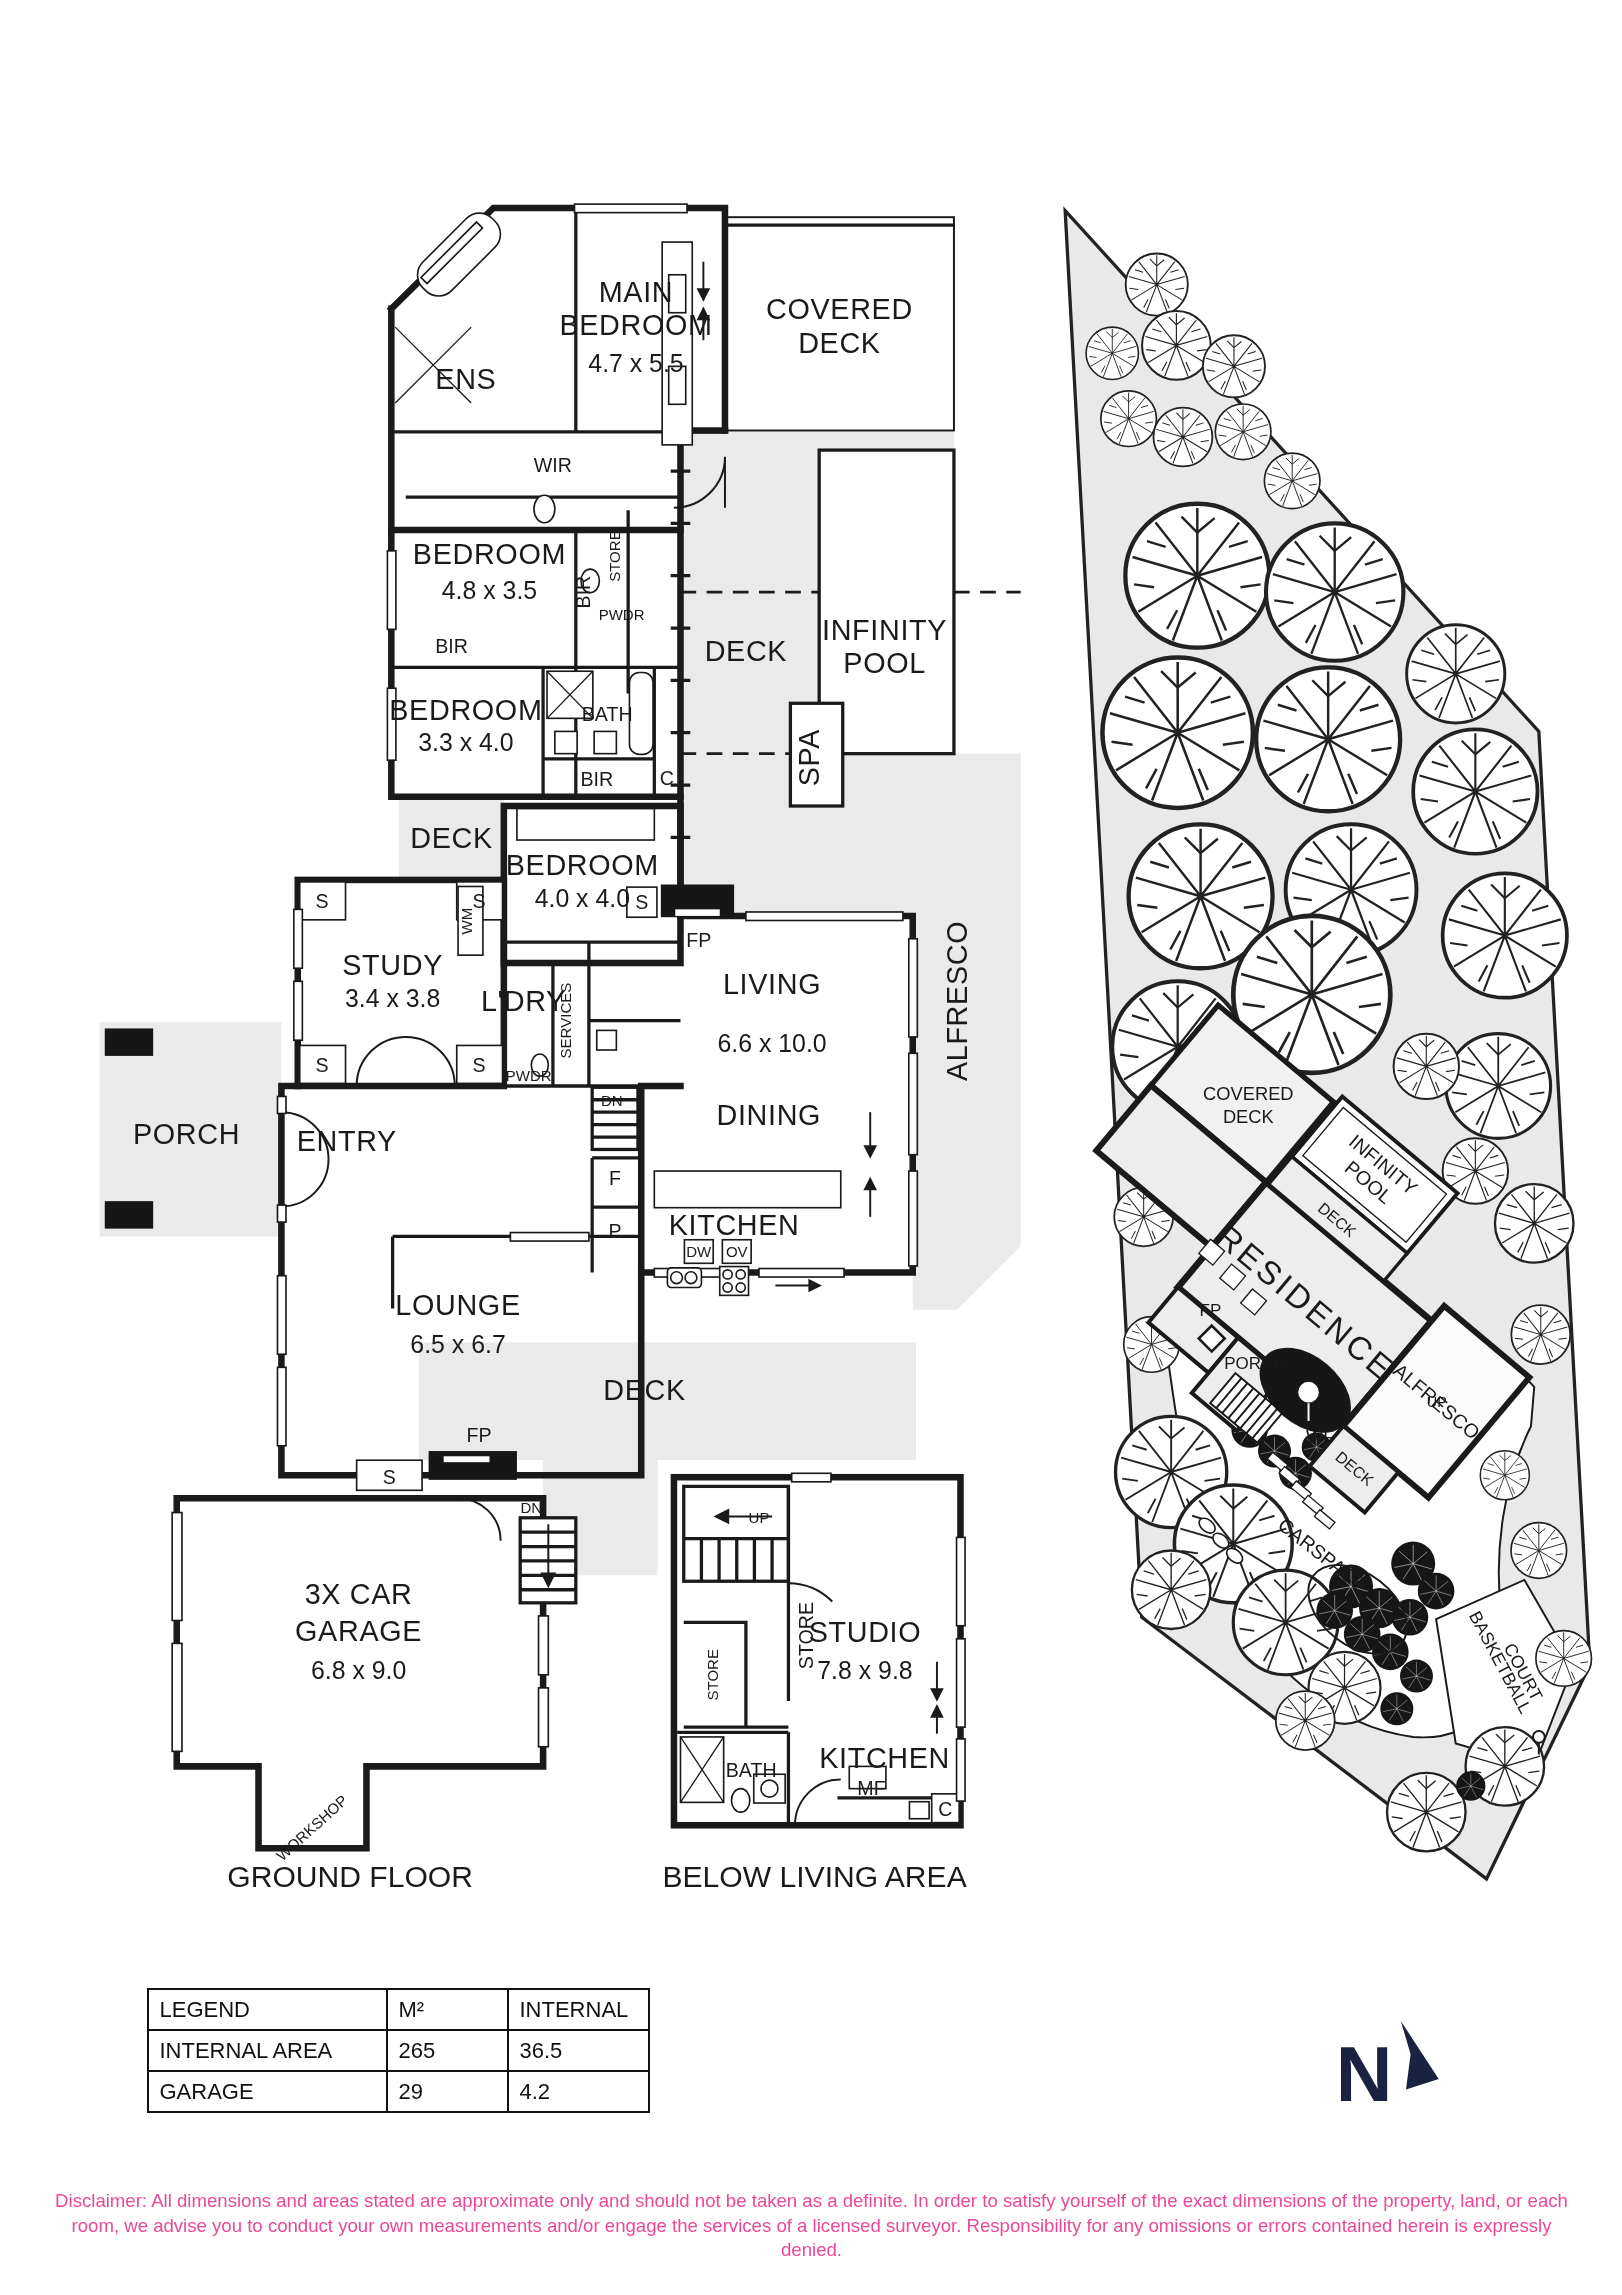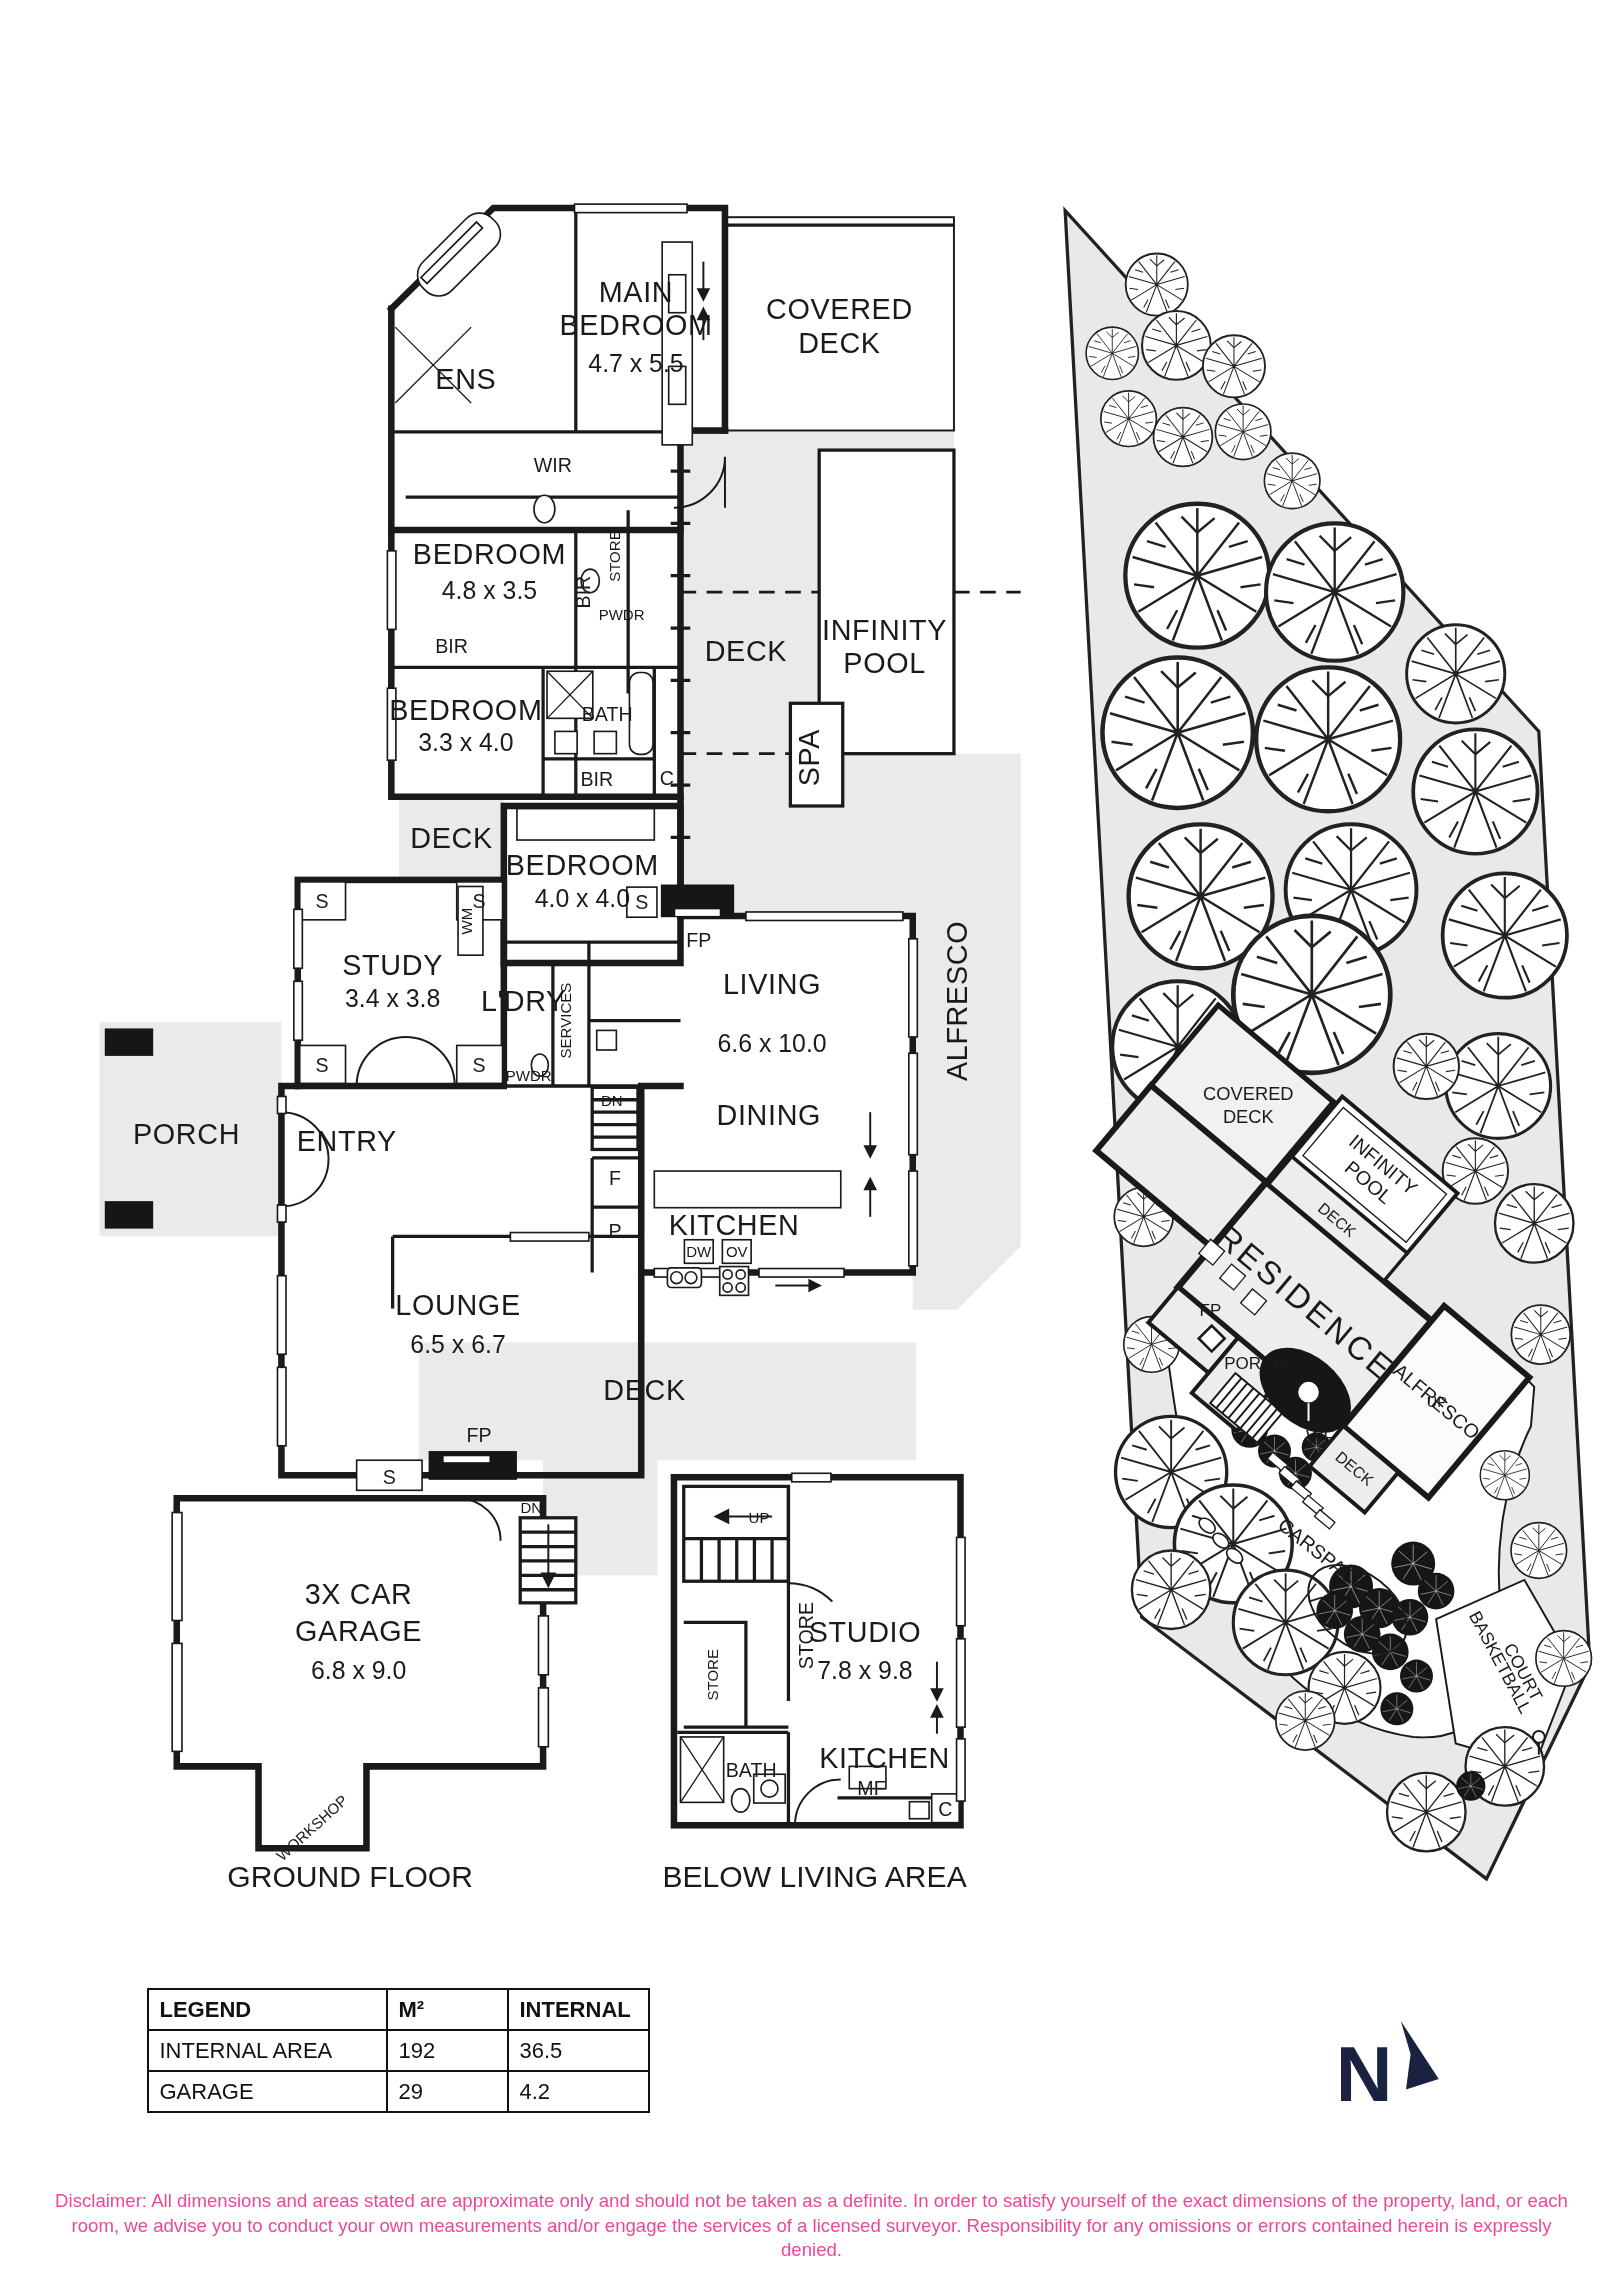--- a/index.html
+++ b/index.html
@@ -13,21 +13,21 @@
   text{font-family:"Liberation Sans",sans-serif;}
   .wall{stroke:#1a1a1a;stroke-width:10;fill:none;stroke-linecap:square;}
   .wall-thin{stroke:#1a1a1a;stroke-width:5;fill:none;}
   .fixture{stroke:#1a1a1a;stroke-width:2.5;fill:#fff;}
   .door{stroke:#1a1a1a;stroke-width:3;fill:none;}
   .win{fill:#fff;stroke:#1a1a1a;stroke-width:2.5;}
   .gray{fill:#eaeaea;}
   .dash{stroke:#1a1a1a;stroke-width:4;stroke-dasharray:24 16;fill:none;}
   #legend-table{position:absolute;left:147px;top:1988px;border-collapse:collapse;background:#fff;}
   #legend-table td,#legend-table th{border:2.6px solid #111;font-size:22px;padding:6.5px 10.5px;}
-  #legend-table th{font-weight:bold;text-align:left;}
+  #legend-table th{font-weight:normal;text-align:left;}
   #legend-table th.num, #legend-table td.num{text-align:left;}
   #legend-table td.name{text-align:left;border-radius:7px;}
   #legend-table .c1{width:216px;} #legend-table .c2{width:98px;} #legend-table .c3{width:118px;}
   #disclaimer{position:absolute;left:49px;top:2189px;width:1525px;text-align:center;font-size:18.6px;line-height:1.32;color:#ec4899;}
 </style>
 </head>
 <body>
 
 <svg id="plan-svg" width="1622" height="2295" viewBox="0 0 2479 3508" xmlns="http://www.w3.org/2000/svg">
   <defs>
@@ -443,21 +443,21 @@
 
 <table id="legend-table">
   <tbody>
       <tr>
     <th class="c1">LEGEND</th>
     <th class="c2 num">M²</th>
     <th class="c3 num">INTERNAL</th>
   </tr>
   <tr>
     <td class="name">INTERNAL AREA</td>
-    <td class="num">192</td>
+    <td class="num">265</td>
     <td class="num">36.5</td>
   </tr>
   <tr>
     <td class="name">GARAGE</td>
     <td class="num">29</td>
     <td class="num">4.2</td>
   </tr>
 </tbody>
   </table>
 

